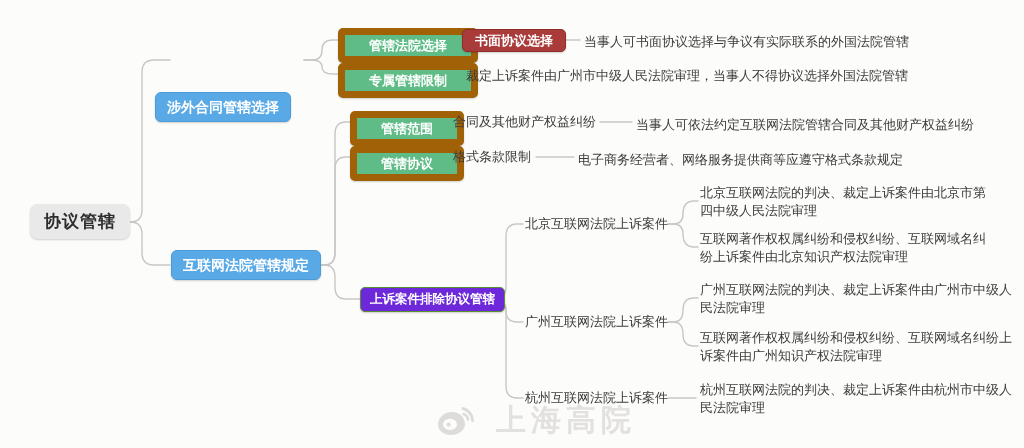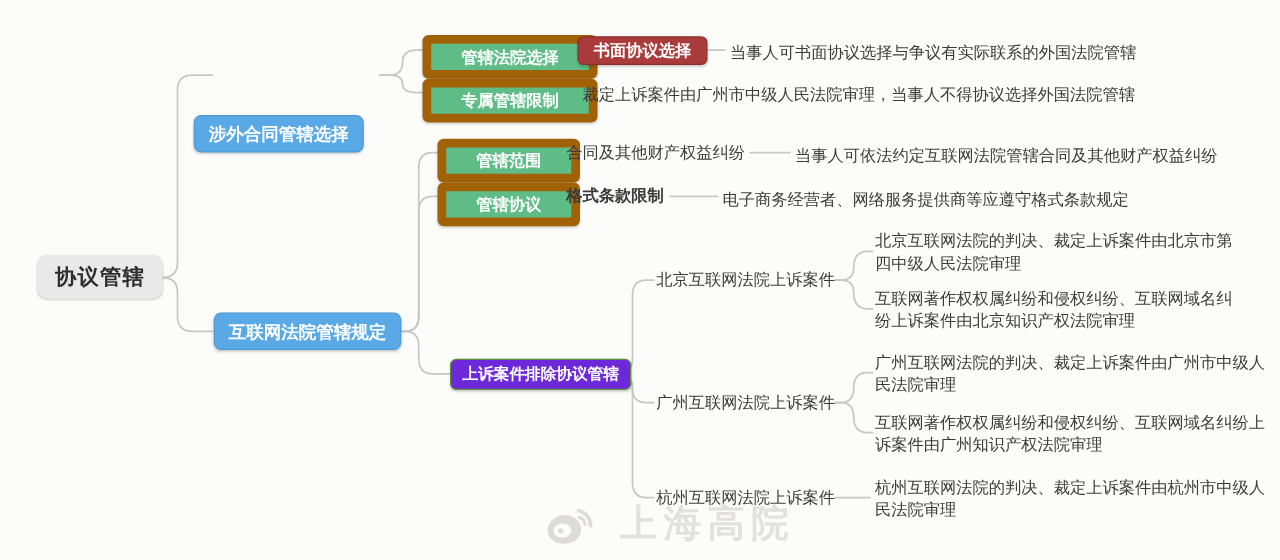--- a/index.html
+++ b/index.html
@@ -31,21 +31,21 @@
   .red-box { background:#a93b3b; font-size:13px; padding:4px 12px; border-radius:5px;
              border:1px solid #8f2d2d; }
   #red1 { left:462px; top:29px; }
 
   .olive-box { background:#6d28d9; font-size:12.5px; padding:5px 9px; border-radius:5px;
                border:1px solid #5c8c34; }
   #olive { left:360px; top:287px; }
 
   .plain { font-size:13px; color:#3b3b3b; }
   #midB1 { left:453px; top:115px; }
-  #midB2 { left:453px; top:150px;font-weight:bold; }
+  #midB2 { left:453px; top:150px; }
   #courtBJ { left:525px; top:217px; }
   #courtGZ { left:525px; top:315px; }
   #courtHZ { left:525px; top:391px; }
 
   .leaf { position:absolute; z-index:1; font-size:13px; color:#3b3b3b;
           line-height:17.5px; white-space:nowrap; }
   .wrap { white-space:normal; }
   #leafA1 { left:584px; top:33px; }
   #leafA2 { left:466px; top:67px; }
   #leafB1 { left:636px; top:116px; }

